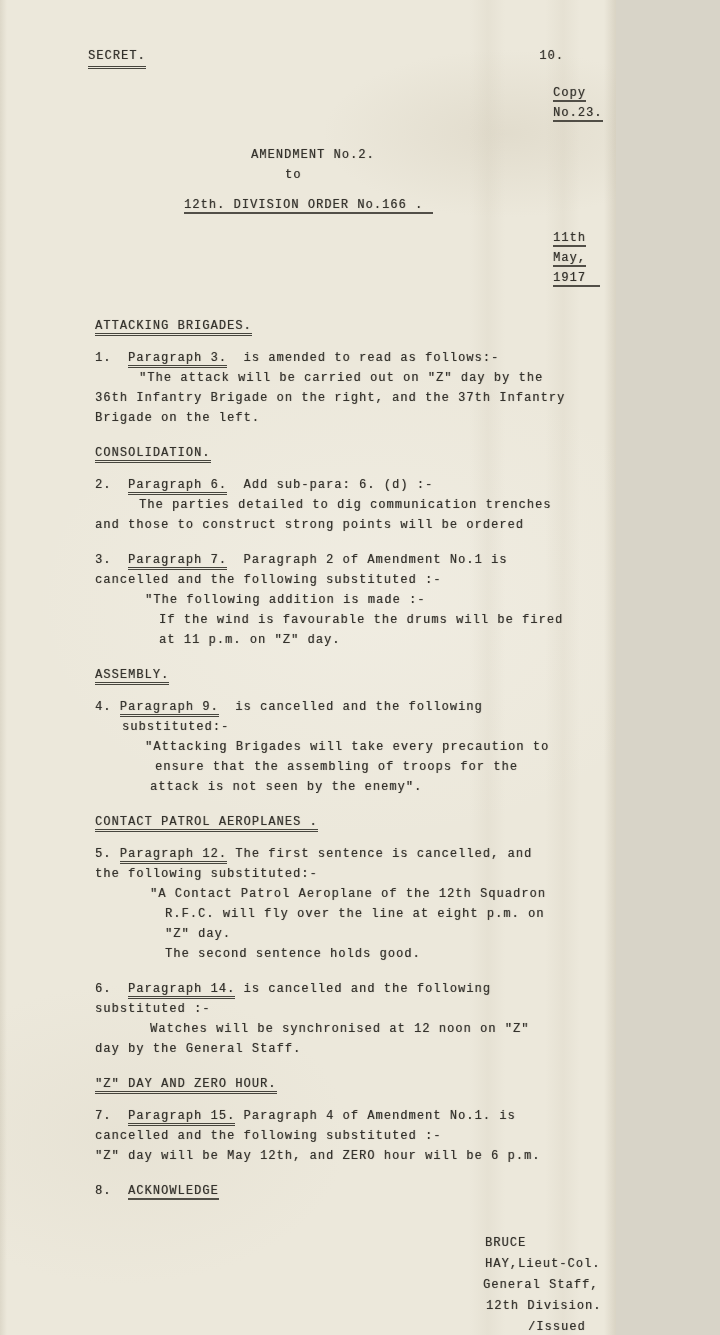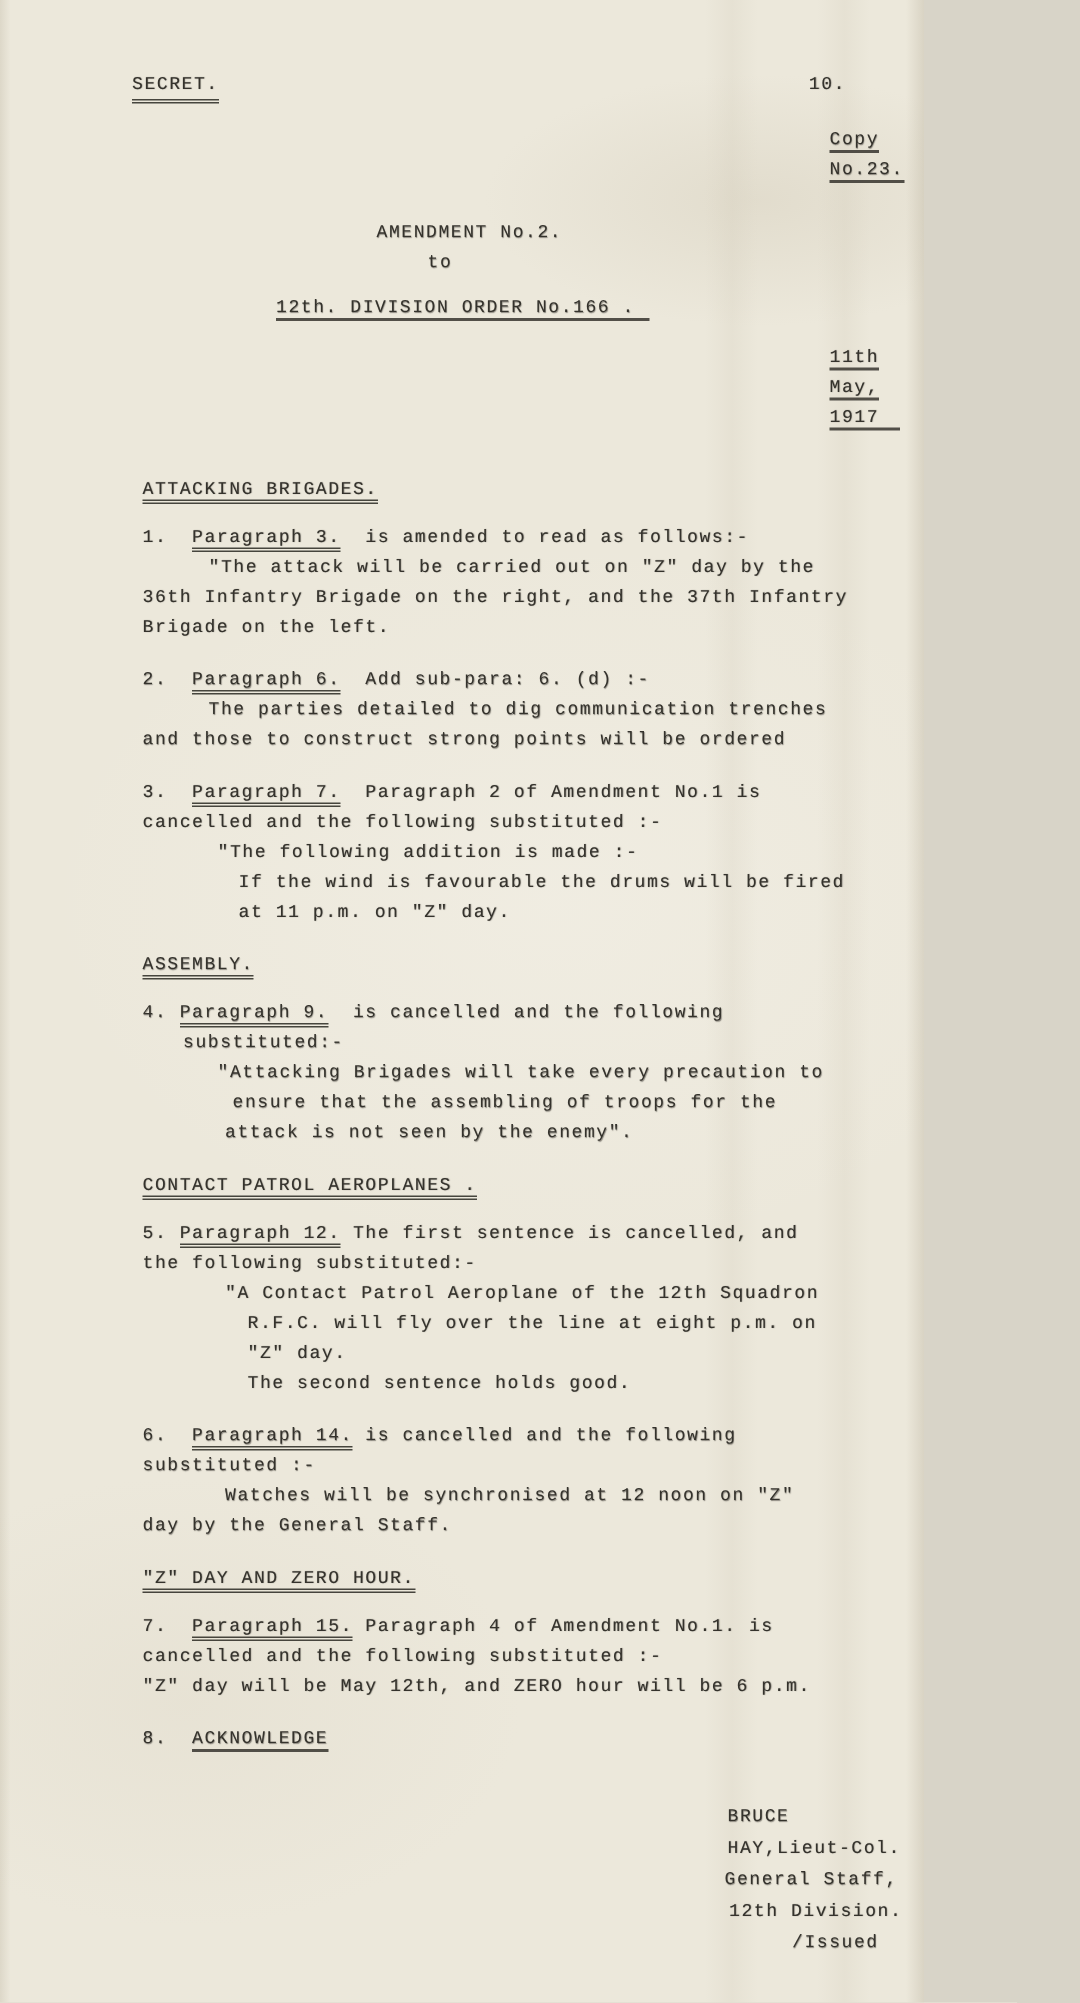--- a/index.html
+++ b/index.html
@@ -65,20 +65,21 @@
 
   <div id="sections">
       <div class="section">
         <div class="hline"><span class="ud">ATTACKING BRIGADES.</span></div>
         <div class="line" style="padding-left: 0px;"><span>1.  </span><span class="ud">Paragraph 3.</span><span>  is amended to read as follows:-</span></div>
         <div class="line" style="padding-left: 44px;"><span>"The attack will be carried out on "Z" day by the</span></div>
         <div class="line" style="padding-left: 0px;"><span>36th Infantry Brigade on the right, and the 37th Infantry</span></div>
         <div class="line" style="padding-left: 0px;"><span>Brigade on the left.</span></div>
       </div>
       <div class="section">
+        <div class="hline"><span class="ud">CONSOLIDATION.</span></div>
         <div class="line" style="padding-left: 0px;"><span>2.  </span><span class="ud">Paragraph 6.</span><span>  Add sub-para: 6. (d) :-</span></div>
         <div class="line" style="padding-left: 44px;"><span>The parties detailed to dig communication trenches</span></div>
         <div class="line" style="padding-left: 0px;"><span>and those to construct strong points will be ordered</span></div>
       </div>
       <div class="section">
         <div class="line" style="padding-left: 0px;"><span>3.  </span><span class="ud">Paragraph 7.</span><span>  Paragraph 2 of Amendment No.1 is</span></div>
         <div class="line" style="padding-left: 0px;"><span>cancelled and the following substituted :-</span></div>
         <div class="line" style="padding-left: 50px;"><span>"The following addition is made :-</span></div>
         <div class="line" style="padding-left: 64px;"><span>If the wind is favourable the drums will be fired</span></div>
         <div class="line" style="padding-left: 64px;"><span>at 11 p.m. on "Z" day.</span></div>

